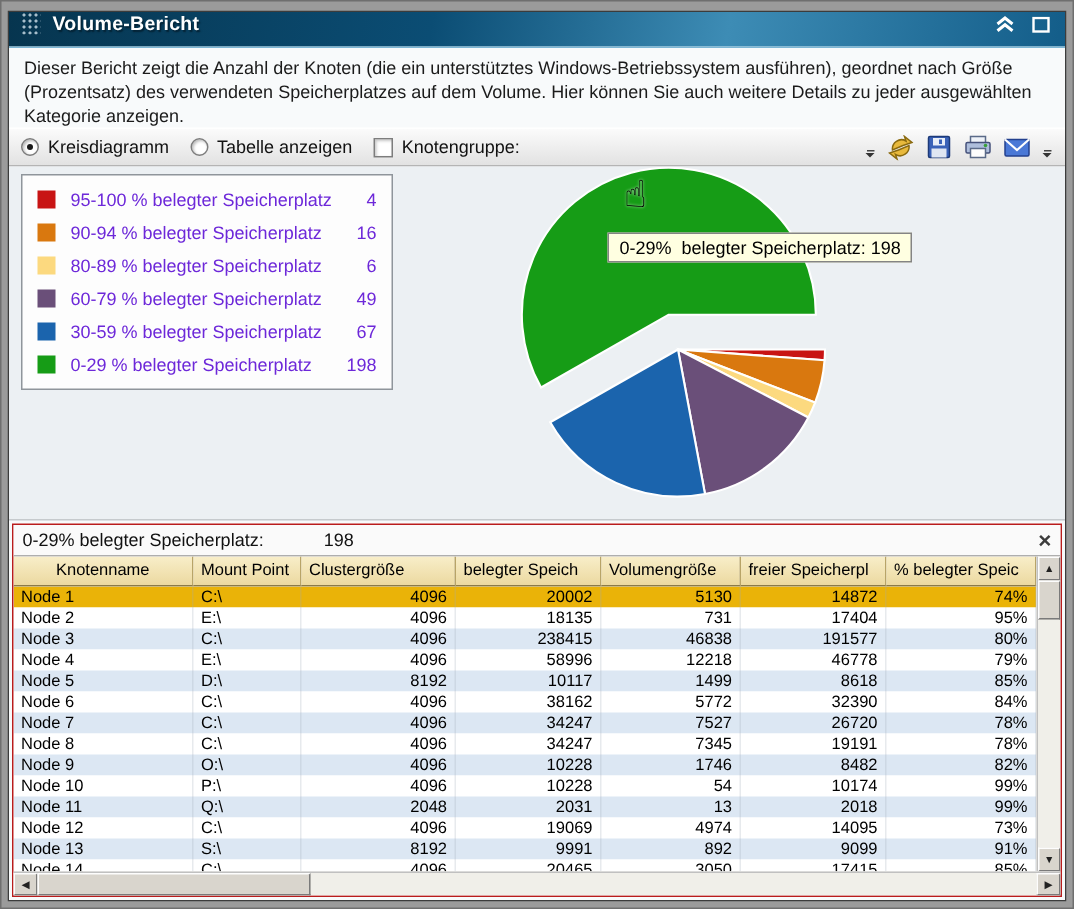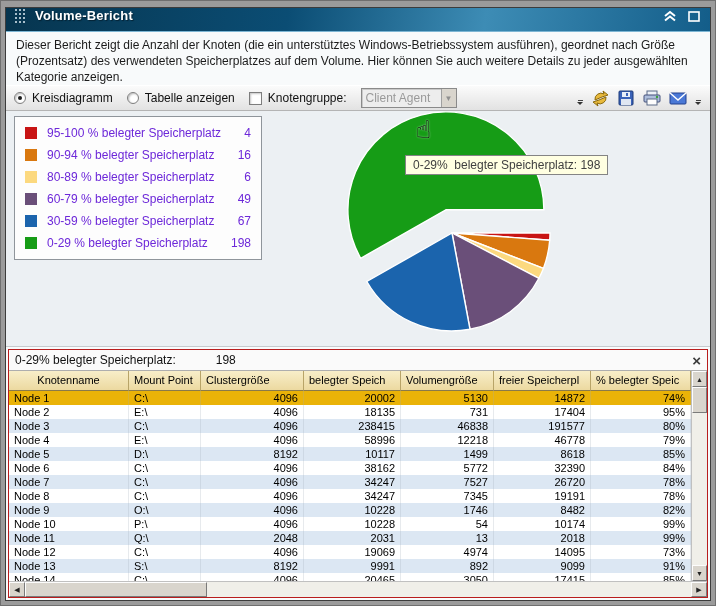--- a/index.html
+++ b/index.html
@@ -54,21 +54,21 @@
   .chart-area { flex:0 0 236px; position:relative; background:#ecf0f3; border-bottom:1px solid #c6cacd; }
   .legend { position:absolute; left:8px; top:5px; width:248px; background:#fdfdfd;
             border:1px solid #8f959b; padding:5px 10px; }
   .lg-row { display:flex; align-items:center; height:22px; font-size:12px; color:#6d28d9; }
   .lg-sw { width:12px; height:12px; margin-right:10px; flex:0 0 12px; }
   .lg-val { margin-left:auto; }
   svg.pie { position:absolute; left:0; top:0; }
   .cursor-glyph { position:absolute; left:410px; top:4px; font-size:25px; color:#000;
             font-family:"DejaVu Sans",sans-serif; text-shadow:0 0 2px #fff; z-index:5; }
   .tooltip { position:absolute; left:399px; top:44px; z-index:6; background:#ffffe1;
-            border:1px solid #848484; padding:2px 7px; font-size:12px; color:#404040; white-space:pre; }
+            border:1px solid #848484; padding:2px 7px; font-size:12px; color:#000000; white-space:pre; }
 
   
   .detail { flex:1; margin:2px; border:1px solid #b91c1c; background:#fff;
             display:flex; flex-direction:column; overflow:hidden; }
   .d-head { flex:0 0 21px; display:flex; align-items:center; background:#fafafa;
             border-bottom:1px solid #aeaeae; font-size:12px; color:#111; padding:0 6px; }
   .d-head .lbl { margin-right:40px; }
   .d-close { margin-left:auto; font-weight:bold; font-size:15px; color:#3c3c3c; cursor:pointer; line-height:1; }
   .table-zone { flex:1; display:flex; overflow:hidden; }
   .tbl { flex:1; display:flex; flex-direction:column; overflow:hidden; }
@@ -122,24 +122,20 @@
 
     <div class="desc">Dieser Bericht zeigt die Anzahl der Knoten (die ein unterstütztes Windows-Betriebssystem ausführen), geordnet nach Größe (Prozentsatz) des verwendeten Speicherplatzes auf dem Volume. Hier können Sie auch weitere Details zu jeder ausgewählten Kategorie anzeigen.</div>
 
     <div class="toolbar">
       <span class="radio checked"></span>
       <span class="tlabel">Kreisdiagramm</span>
       <span class="radio"></span>
       <span class="tlabel">Tabelle anzeigen</span>
       <span class="cbox"></span>
       <span class="tlabel">Knotengruppe:</span>
-      <span class="select">
-        <span class="val">Client Agent</span>
-        <span class="arrow">▼</span>
-      </span>
       <span class="tb-spacer"></span>
       <span class="tb-sep">
           <i></i>
           <b></b>
         </span>
       <span class="ibtn">
         <svg width="17" height="17" viewBox="0 0 17 17">
           <path d="M3 10 A6 6 0 0 1 12 4 L11 1 L16 5 L10 7 Z" fill="#e8b93c" stroke="#8a6a10" stroke-width="1"></path>
           <path d="M14 7 A6 6 0 0 1 5 13 L6 16 L1 12 L7 10 Z" fill="#e8b93c" stroke="#8a6a10" stroke-width="1"></path>
         </svg>

